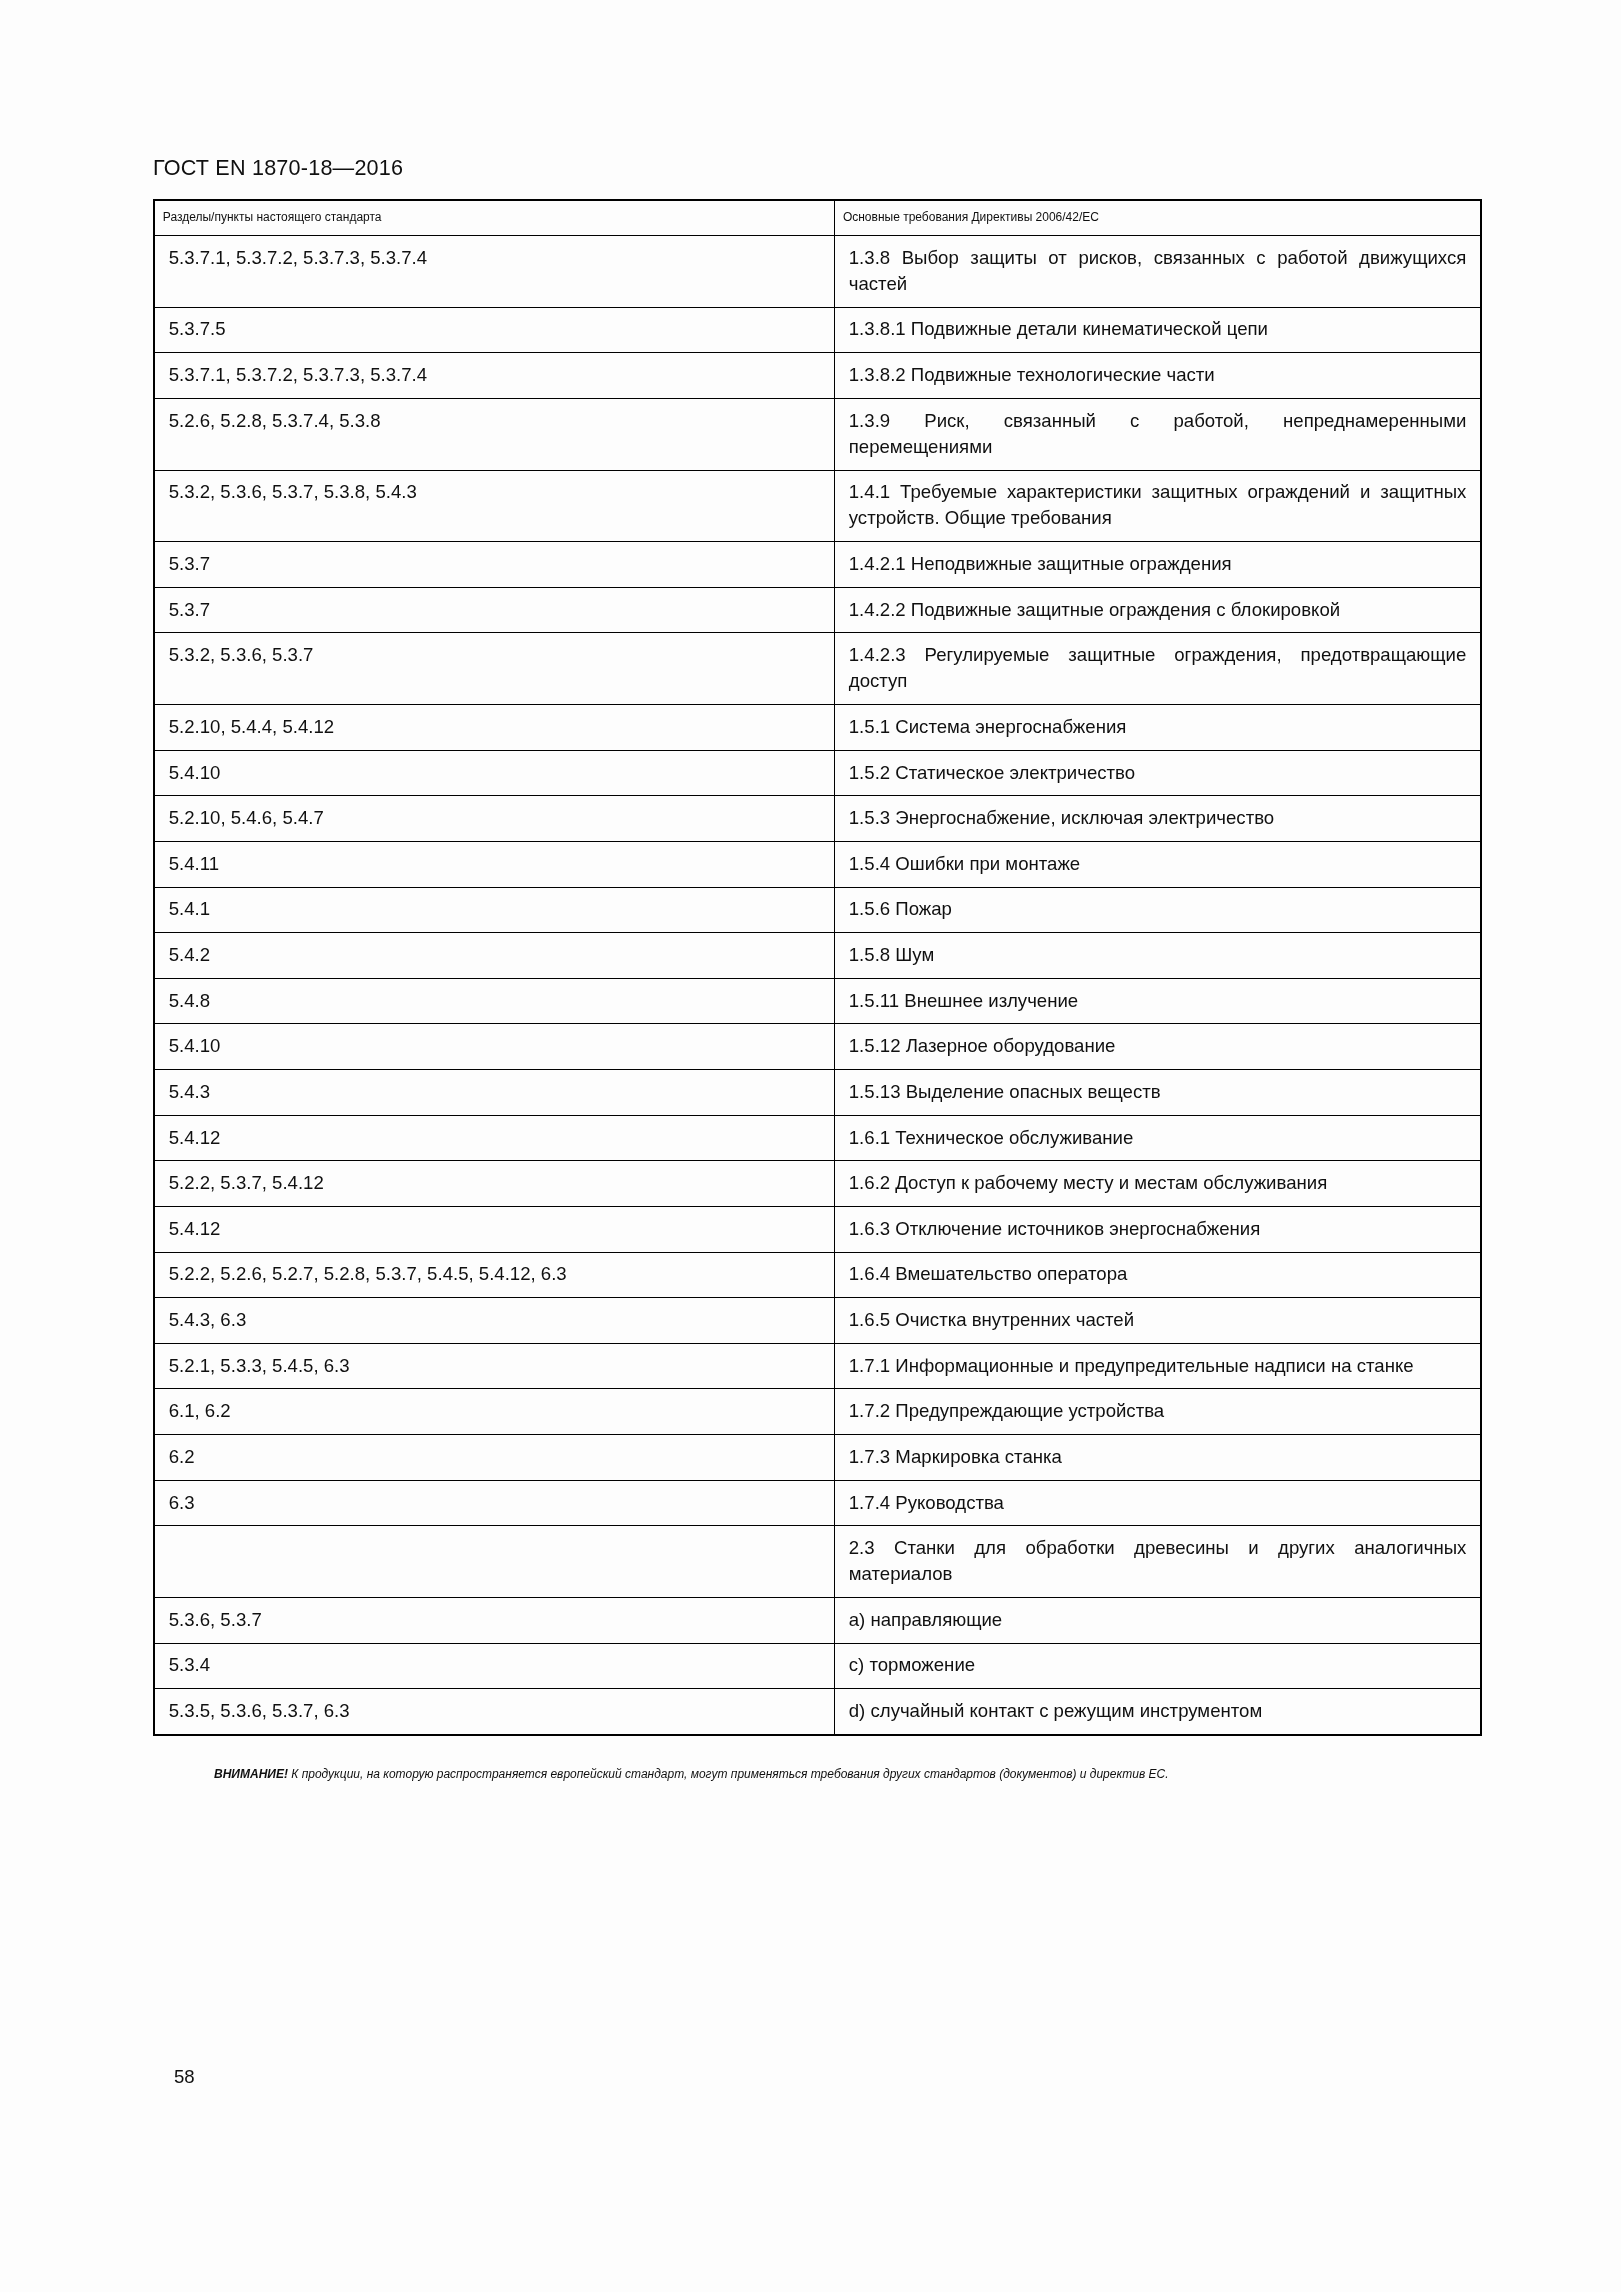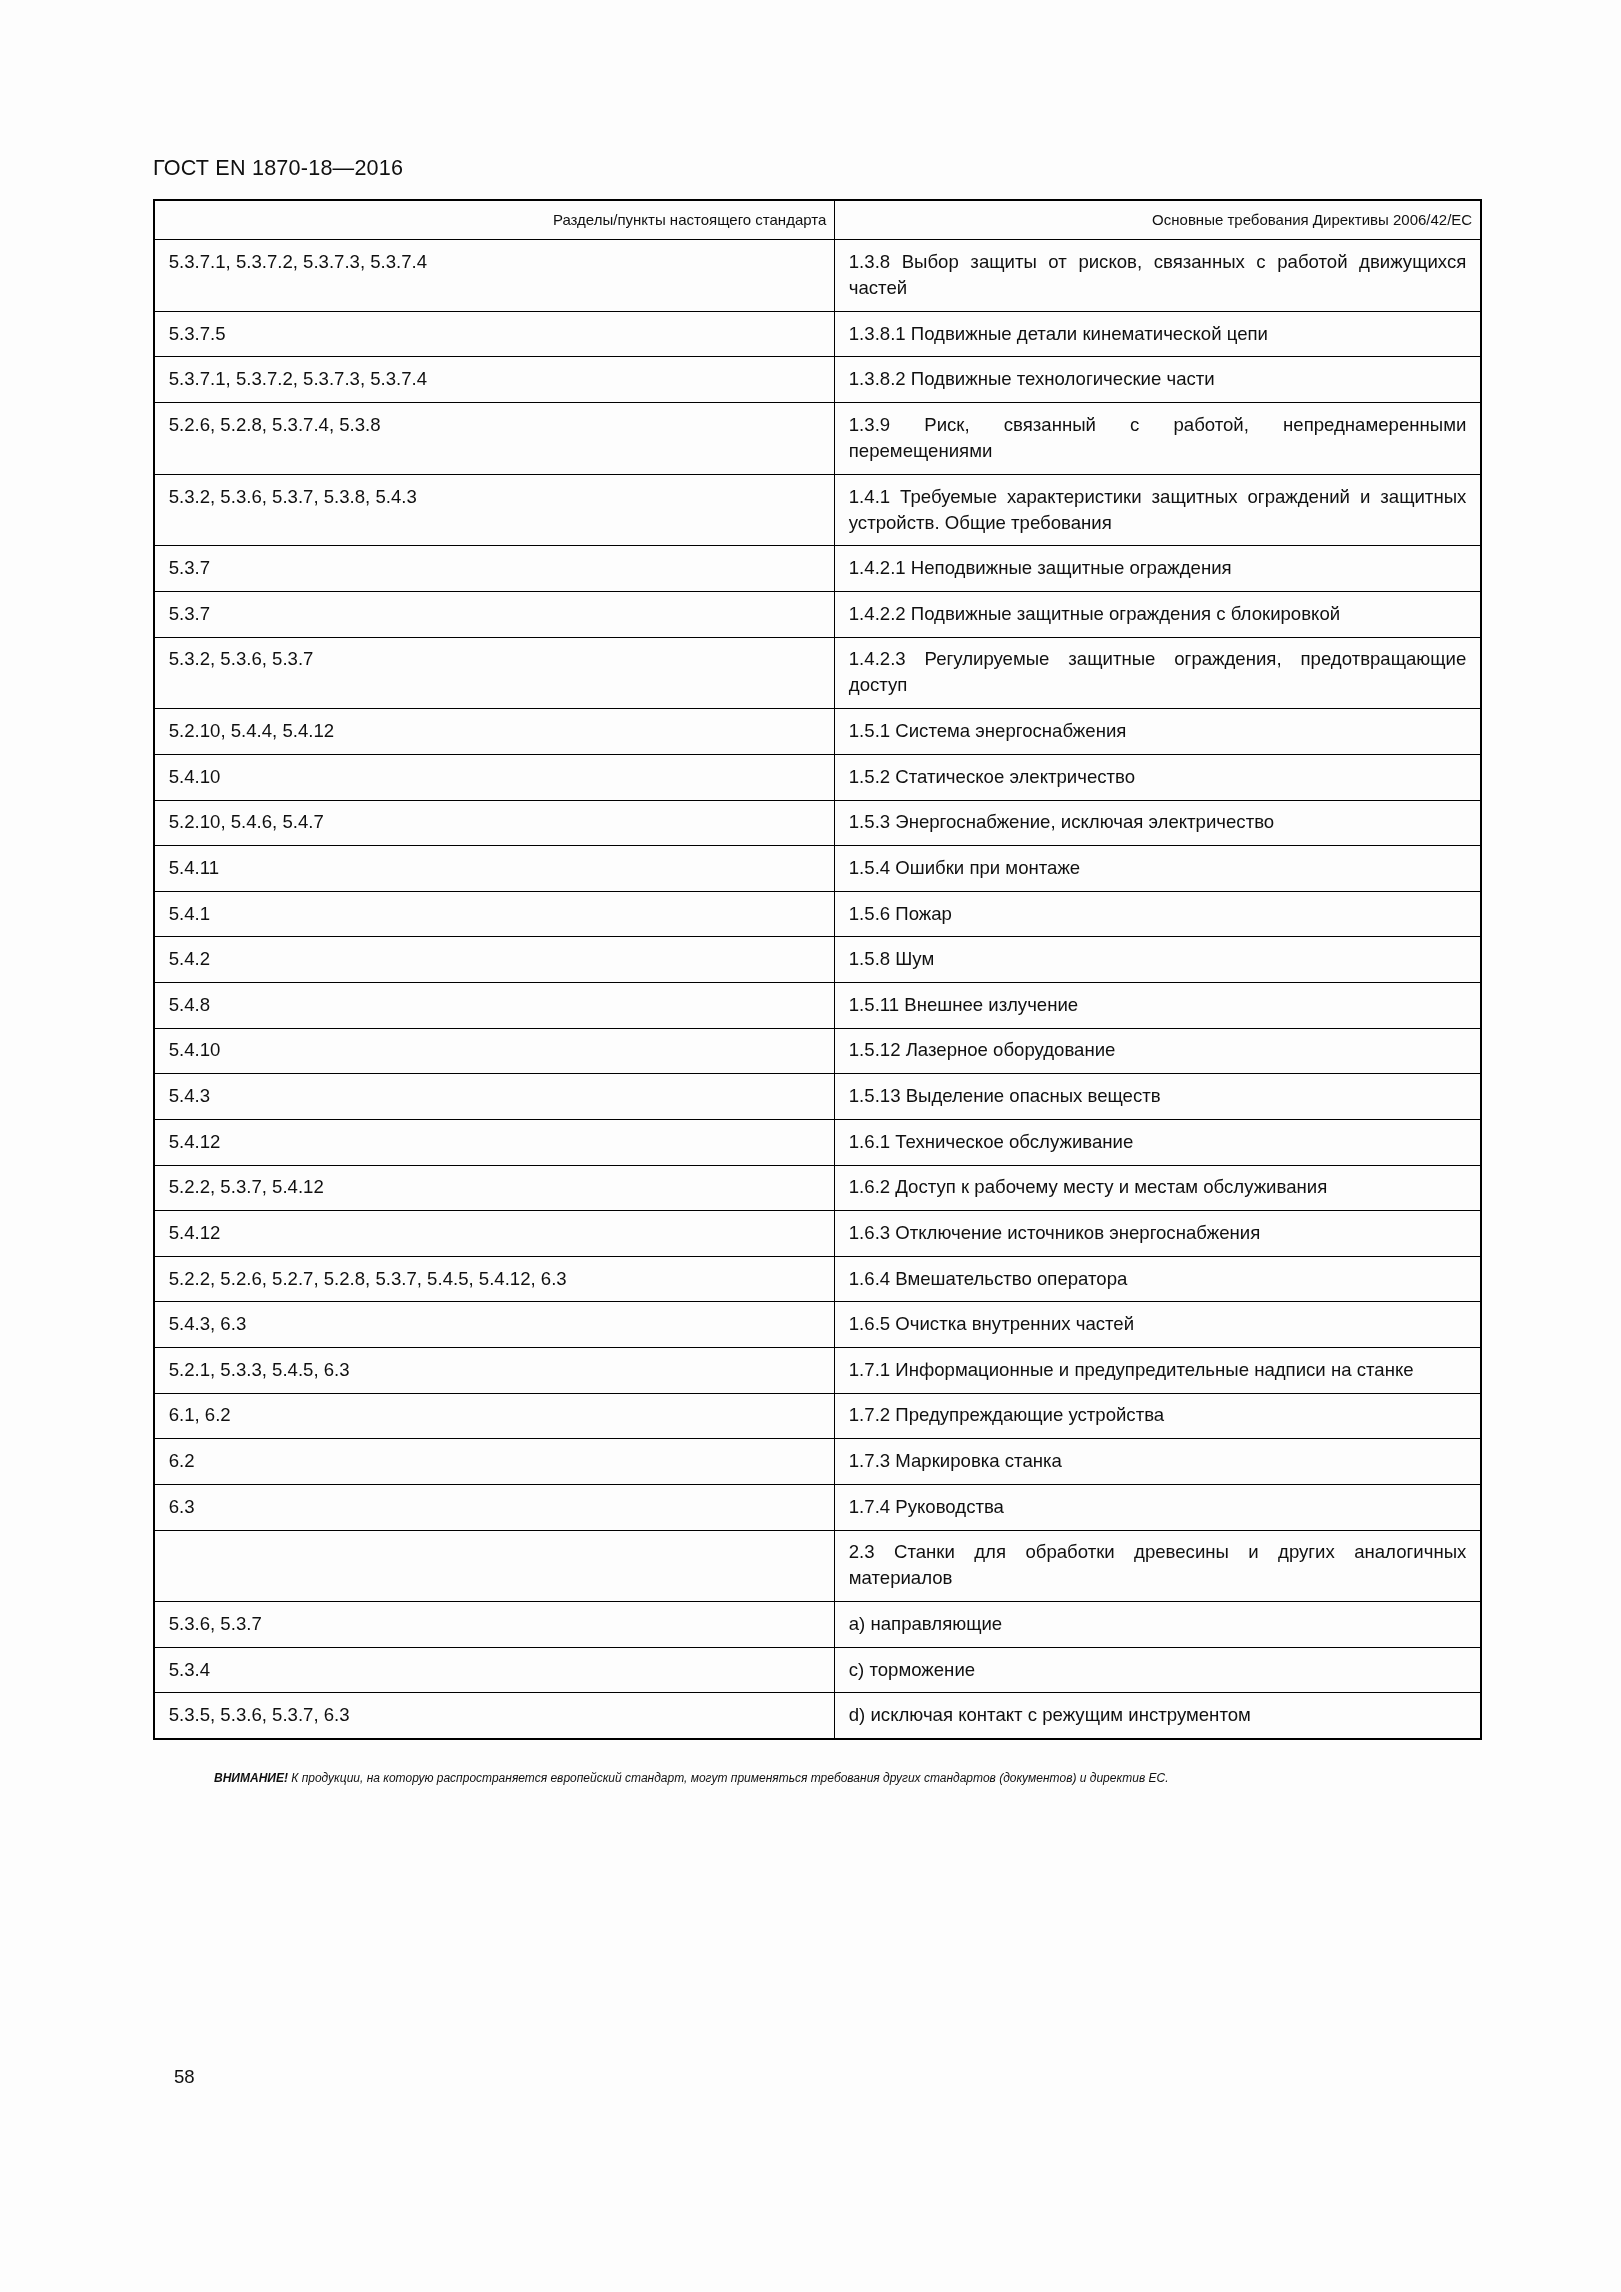--- a/index.html
+++ b/index.html
@@ -43,22 +43,22 @@
     line-height: 1.4;
     border: 2px solid #000;
   }
   .za-table th, .za-table td {
     border: 1px solid #000;
     vertical-align: top;
     padding: 8.8px 13.7px 9.8px 13.7px;
   }
   .za-table th {
     font-weight: 400;
-    font-size: 15px;
-    text-align: right;
+    font-size: 12px;
+    text-align: left;
     vertical-align: middle;
     padding: 8.8px 7.8px;
   }
   .col-left { width: 50%; }
   td.cell-left { text-align: left; }
   td.cell-right { text-align: justify; }
   .note {
     margin-top: 29px;
     font-size: 12px;
     line-height: 1.5;
@@ -233,21 +233,21 @@
       </tr>
 
 
       <tr>
         <td class="cell-left">5.3.4</td>
         <td class="cell-right">c) торможение</td>
       </tr>
 
       <tr>
         <td class="cell-left">5.3.5, 5.3.6, 5.3.7, 6.3</td>
-        <td class="cell-right">d) исключая контакт с режущим инструментом</td>
+        <td class="cell-right">d) случайный контакт с режущим инструментом</td>
       </tr>
     </tbody>
     </table>
 
     <p class="note"><b>ВНИМАНИЕ!</b><span> К продукции, на которую распространяется европейский стандарт, могут применяться требования других стандартов (документов) и директив ЕС.</span></p>
 
   </div>
 
   <div class="page-number">58</div>
 </div>

